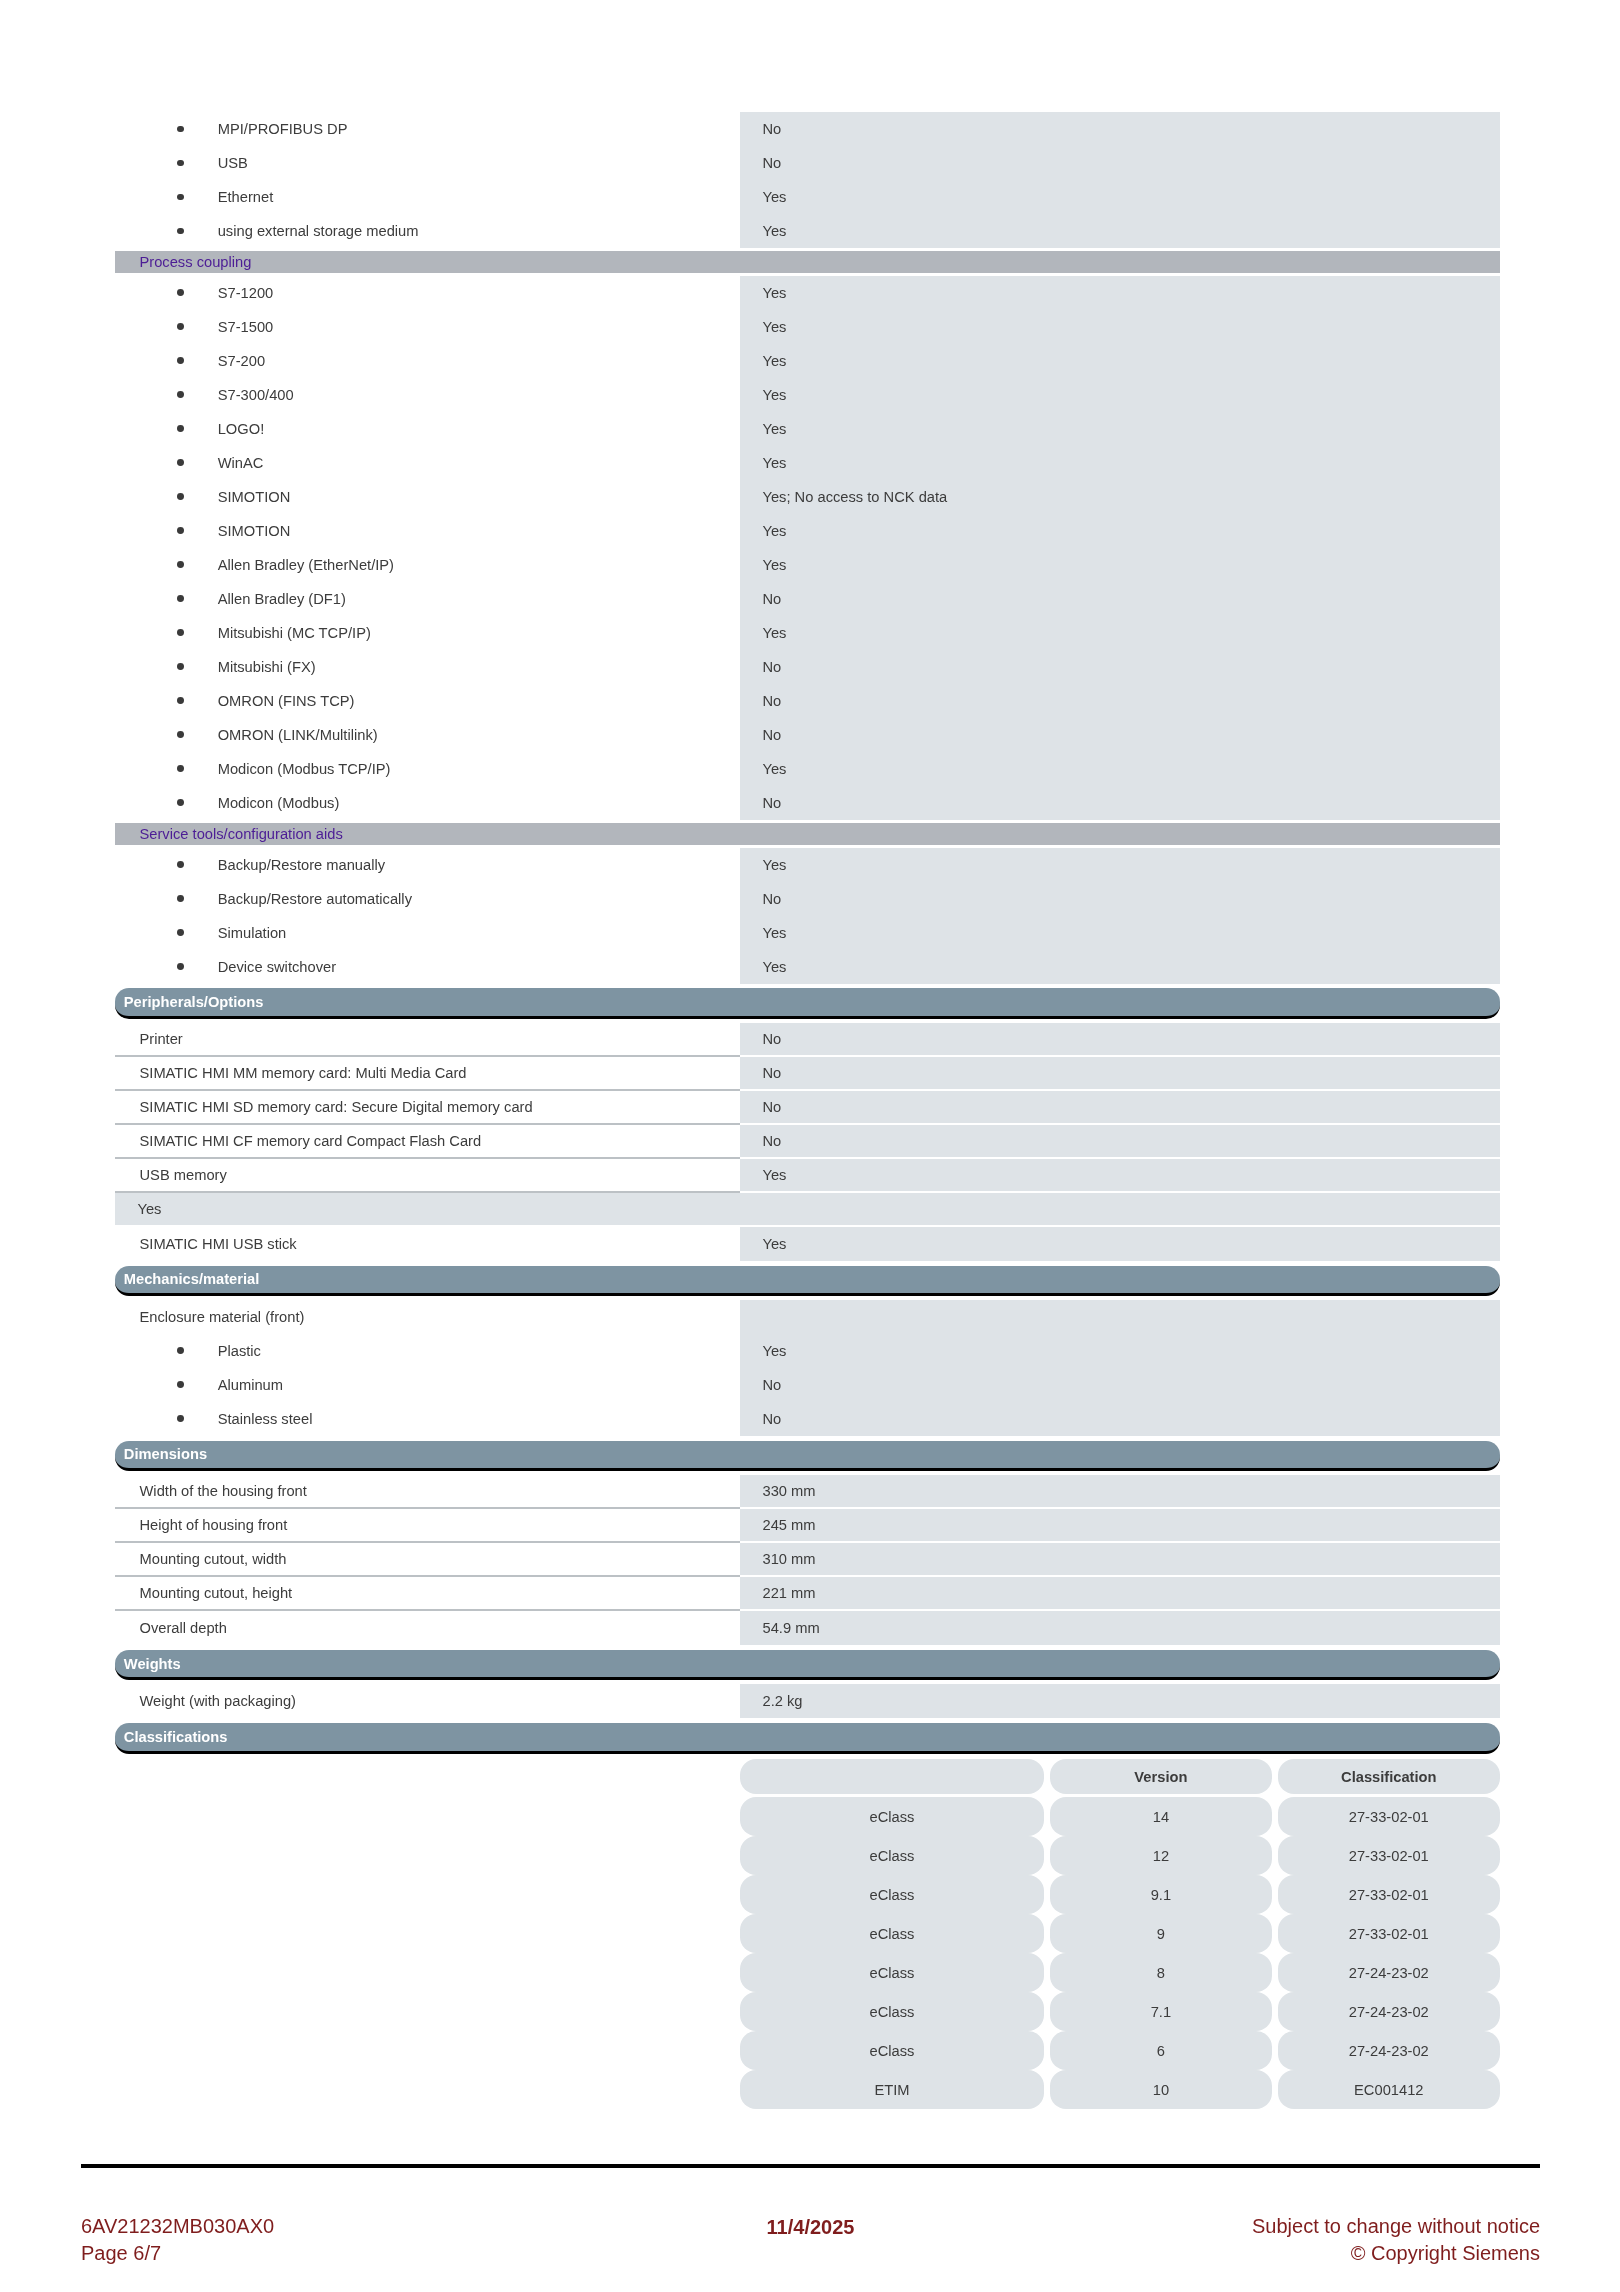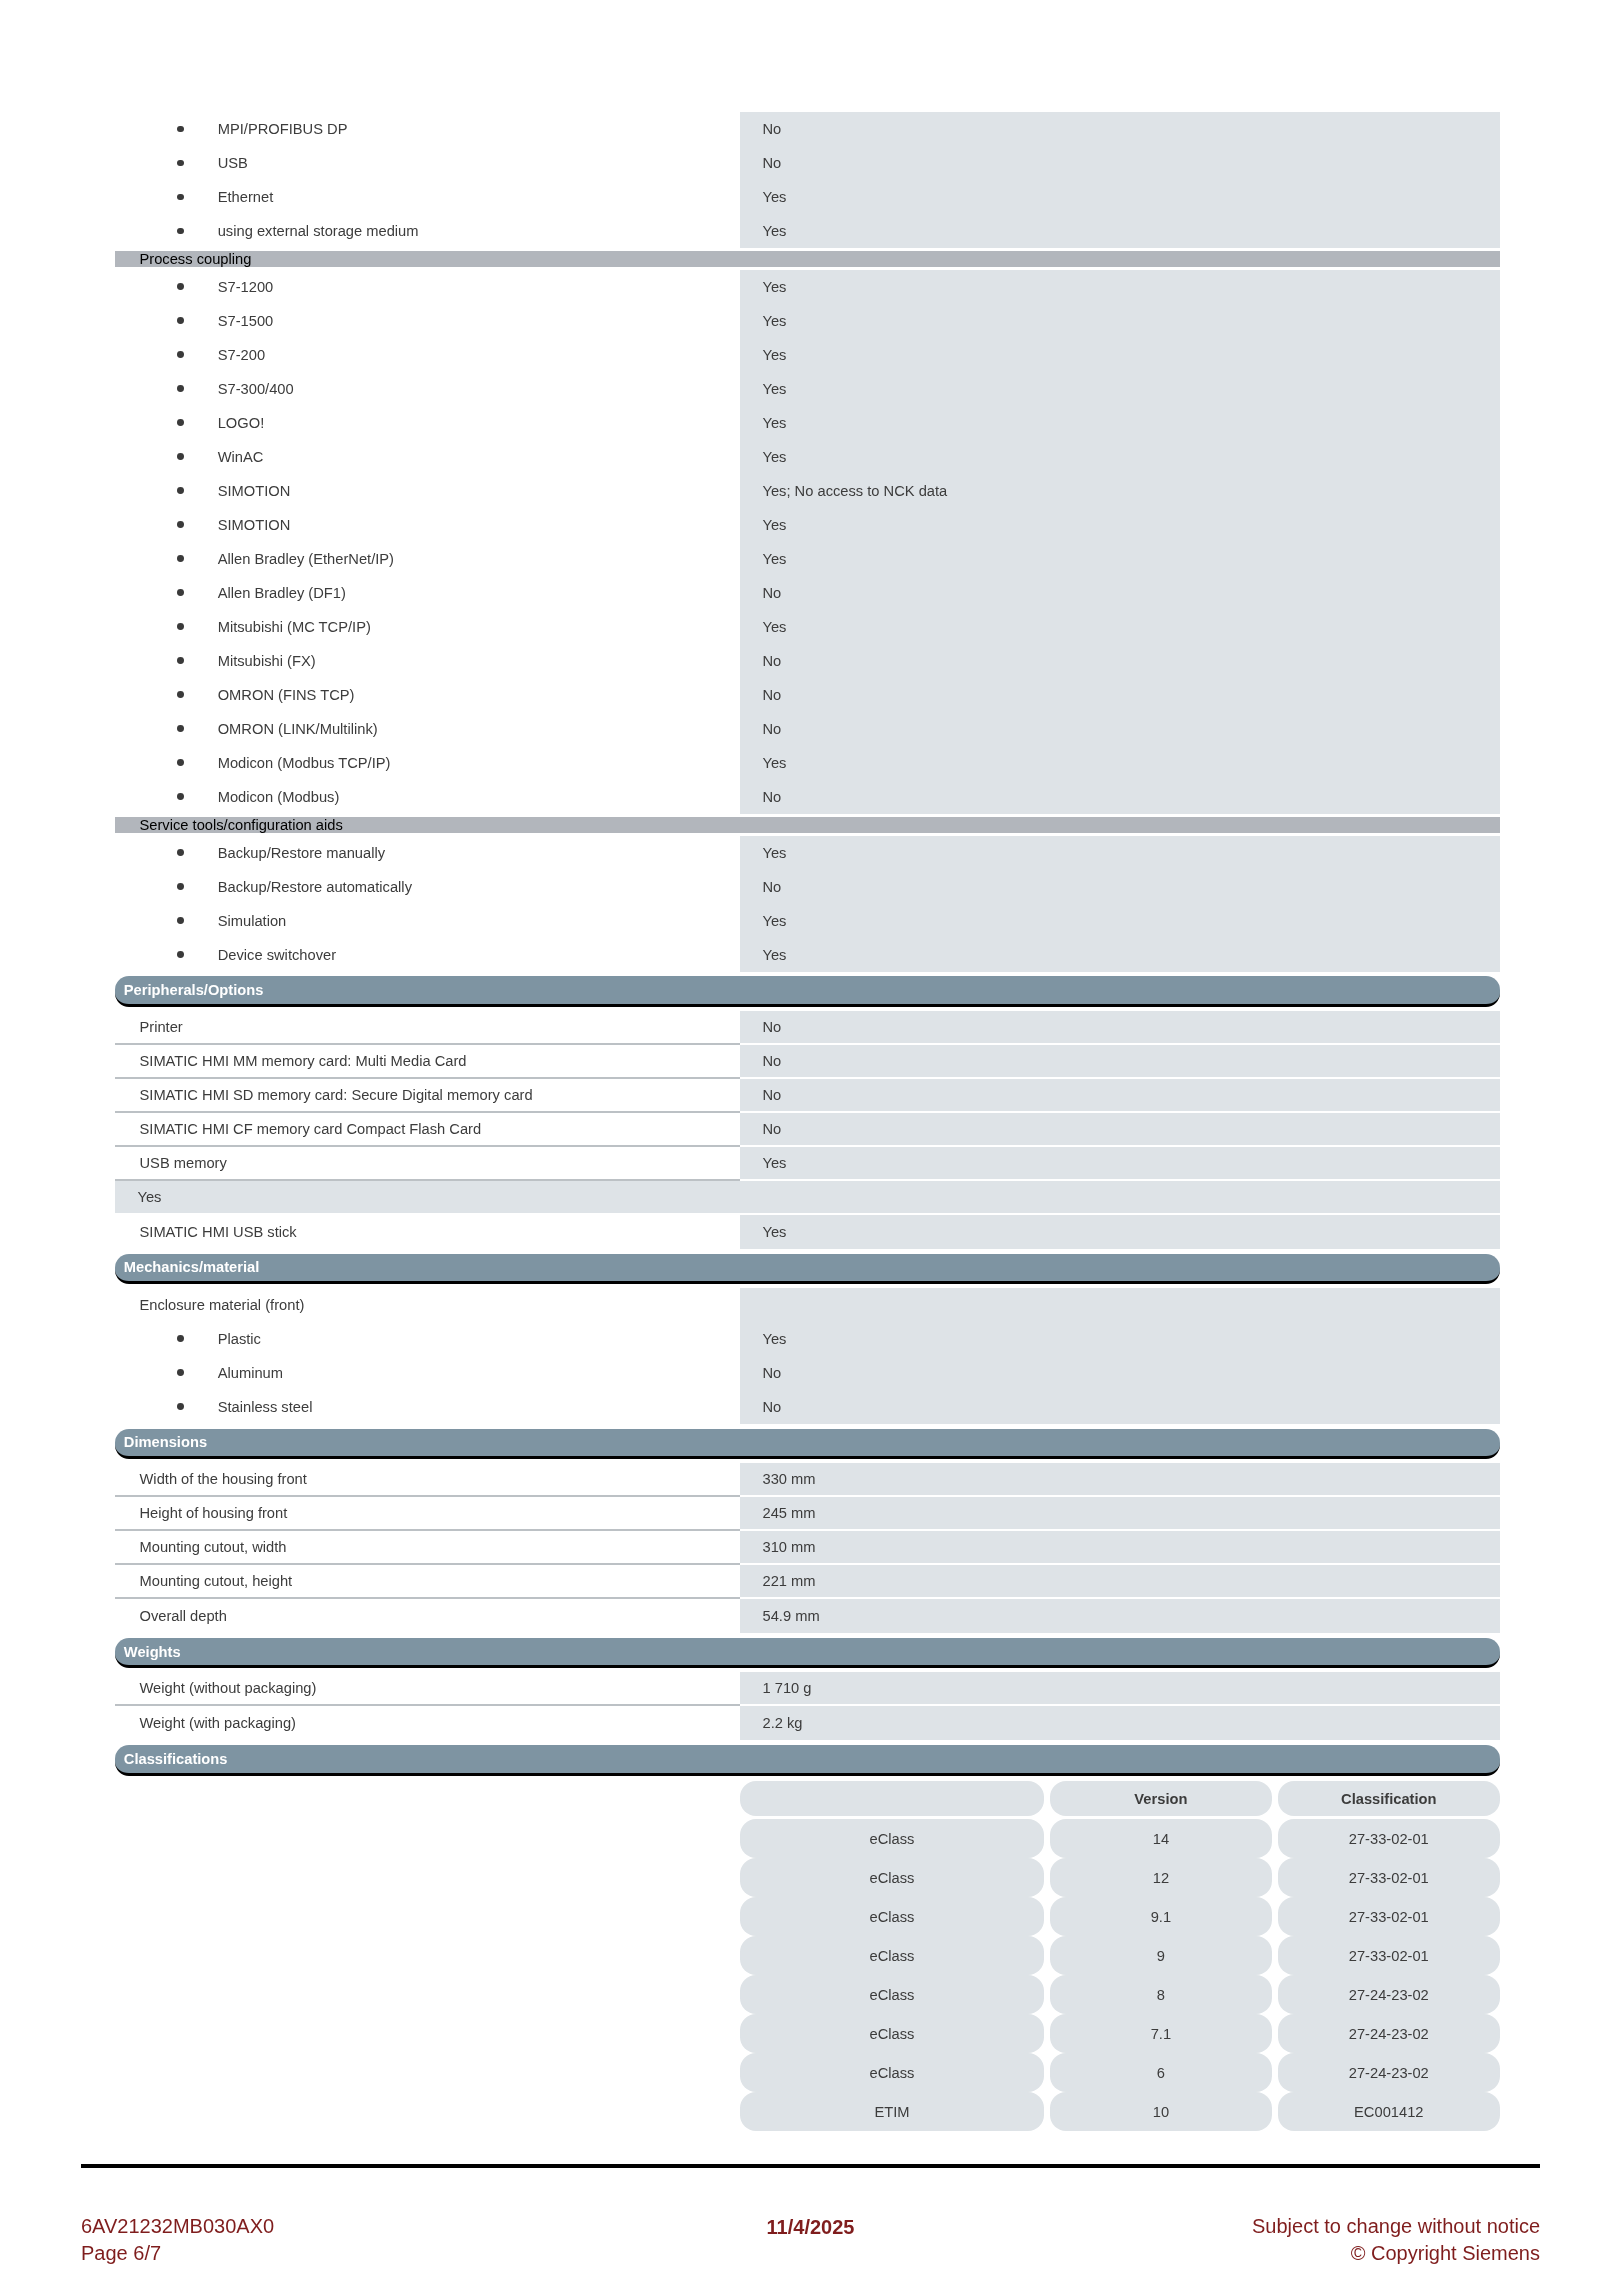--- a/index.html
+++ b/index.html
@@ -28,22 +28,22 @@
     flex:1;box-sizing:border-box;display:flex;align-items:center;
     padding-left:22.5px;background:var(--value-bg);
   }
   .with-sep .value-cell{border-bottom:2px solid #ffffff;}
   .bullet{
     width:6.9px;height:6.9px;border-radius:50%;background:#3a3a3a;
     flex:none;margin-right:9.8px;
   }
   .label-text,.value-text{white-space:nowrap;}
   .subsection-header{
-    height:16px;background:var(--subheader-bg);display:flex;align-items:center;
-    padding-left:24.5px;box-sizing:border-box;margin:2.9px 0;color:#000000;
+    height:22px;background:var(--subheader-bg);display:flex;align-items:center;
+    padding-left:24.5px;box-sizing:border-box;margin:2.9px 0;color:#4c1d95;
   }
   .section-header{
     height:27.4px;background:var(--header-bg);display:flex;align-items:center;
     padding-left:8.8px;color:#ffffff;font-weight:bold;
     border-bottom:3.9px solid #000000;margin:4.9px 0 3.9px 0;border-radius:14px;
   }
   .class-table{margin-left:625px;margin-top:5.9px;width:760px;}
   .ct-grid{display:grid;grid-template-columns:304px 222px 222px;column-gap:5.9px;}
   .ct-cell{
     background:var(--value-bg);display:flex;align-items:center;justify-content:center;
@@ -432,28 +432,20 @@
         </div>
         <div class="value-cell">
           <span class="value-text">54.9 mm</span>
         </div>
       </div>
     </div>
     <div class="section-header">
       <span class="hdr-label">Weights</span>
     </div>
     <div class="rows-block">
-      <div class="spec-row with-sep">
-        <div class="label-cell">
-          <span class="label-text">Weight (without packaging)</span>
-        </div>
-        <div class="value-cell">
-          <span class="value-text">1 710 g</span>
-        </div>
-      </div>
       <div class="spec-row">
         <div class="label-cell">
           <span class="label-text">Weight (with packaging)</span>
         </div>
         <div class="value-cell">
           <span class="value-text">2.2 kg</span>
         </div>
       </div>
     </div>
     <div class="section-header">

